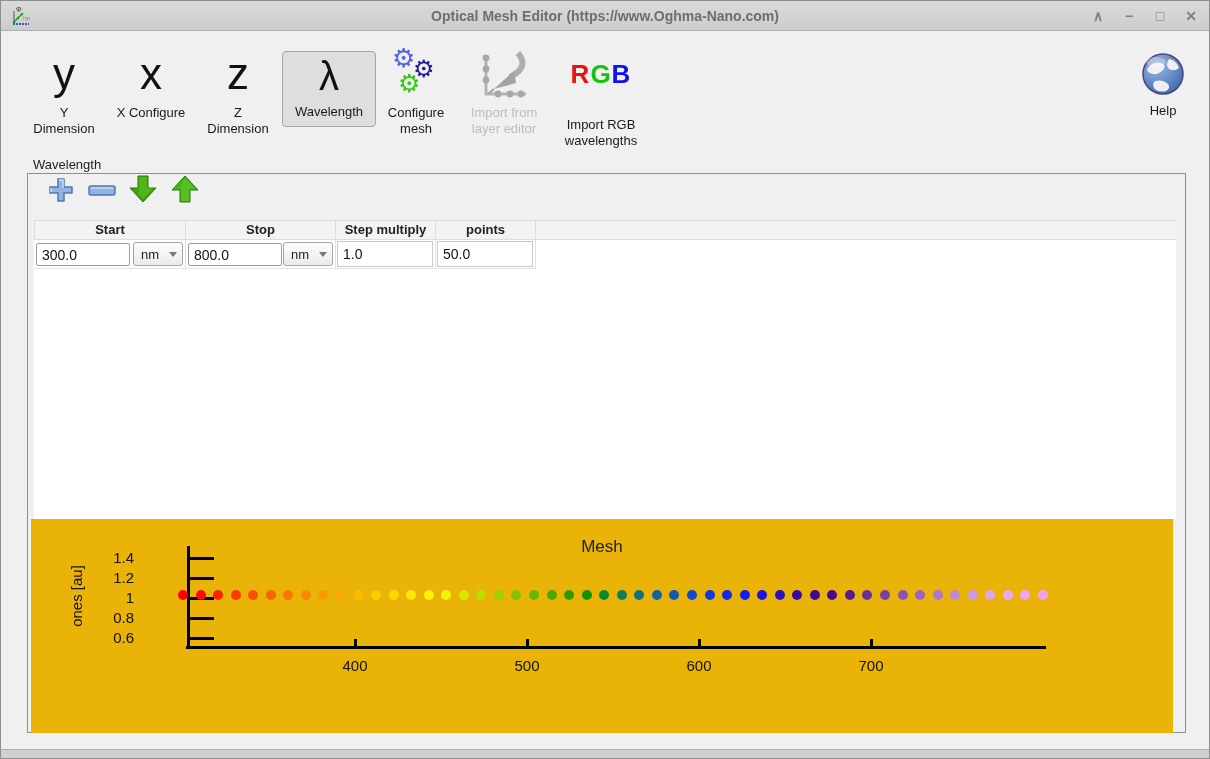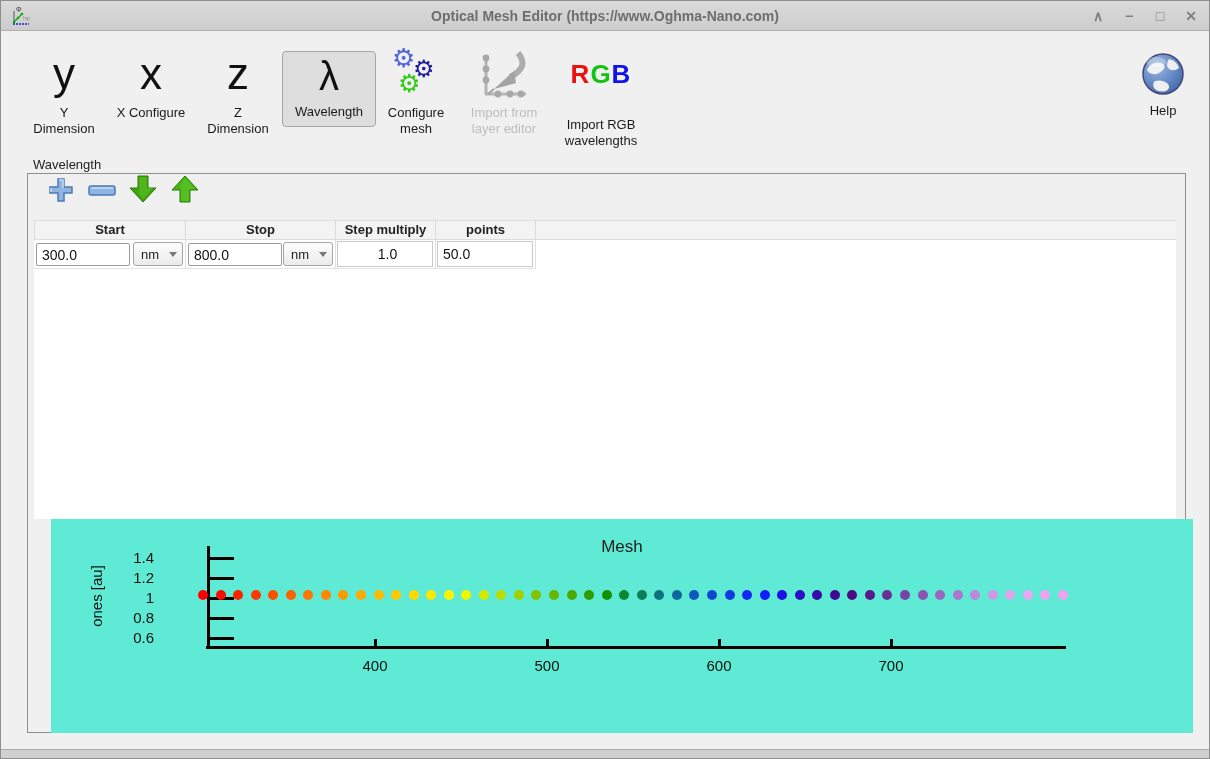--- a/index.html
+++ b/index.html
@@ -54,21 +54,21 @@
     background:linear-gradient(#fdfdfd,#ebebeb); display:flex; align-items:center;
     font-size:13px; color:#222; padding-left:7px; cursor:default; }
   .combo .arrow { margin-left:auto; margin-right:5px; width:0; height:0;
     border-left:4px solid transparent; border-right:4px solid transparent;
     border-top:5px solid #787878; }
   .cell-val { position:absolute; left:1px; top:1px; right:2px; height:26px;
     border:1px solid #c9c9c9; background:#fff; font-size:14px; color:#111;
     line-height:24px; padding-left:5px; }
 
   
-  .chart { position:absolute; left:50px; top:518px; width:1142px; height:214px; background:#5eead4; }
+  .chart { position:absolute; left:30px; top:518px; width:1142px; height:214px; background:#eab308; }
   .chart-title { position:absolute; left:0; right:0; top:18px; text-align:center;
     font-size:17px; color:#222; }
   .ylabel { position:absolute; left:45px; top:77px; transform:translate(-50%,-50%) rotate(-90deg);
     white-space:nowrap; font-size:15px; color:#111; }
   .axis { position:absolute; background:#000; }
   .ytick { position:absolute; left:159px; width:24px; height:3px; background:#000; }
   .ylab { position:absolute; left:55px; width:48px; text-align:right; font-size:15px; color:#111; }
   .xtick { position:absolute; top:120px; width:3px; height:7px; background:#000; }
   .xlab { position:absolute; top:138px; width:60px; margin-left:-30px; text-align:center;
     font-size:15px; color:#111; }
@@ -221,21 +221,21 @@
           <span class="arrow"></span>
         </div>
       </div>
       <div class="td" style="width:150px;">
         <input class="cell-input" value="800.0" style="">
         <div class="combo" style="left:97px;">
           <span>nm</span>
           <span class="arrow"></span>
         </div>
       </div>
-      <div class="td" style="width:100px;text-align:center;">
+      <div class="td" style="width:100px;">
         <div class="cell-val">1.0</div>
       </div>
       <div class="td" style="width:100px;">
         <div class="cell-val">50.0</div>
       </div>
     </div>
   </div>
 
   <div class="chart">
     <div class="chart-title">Mesh</div>

